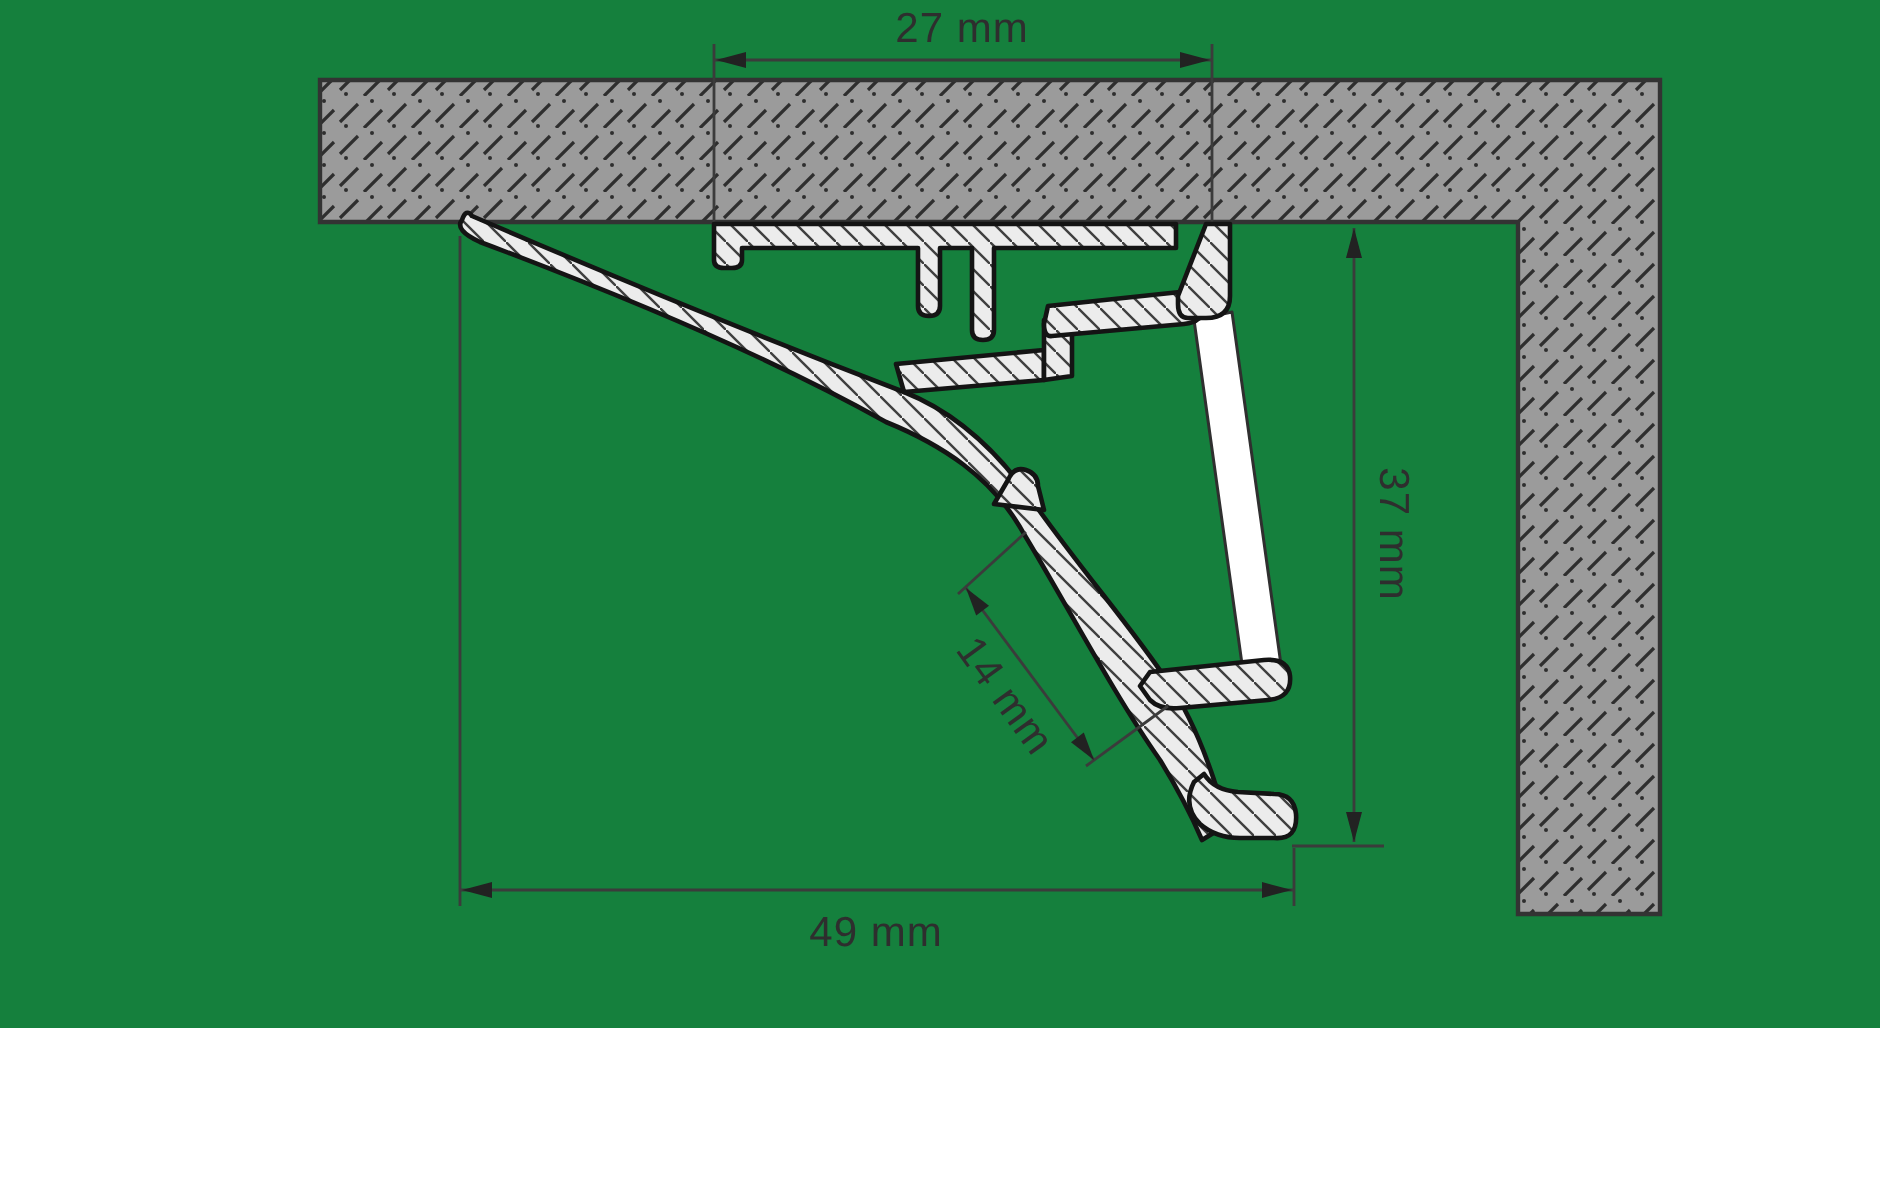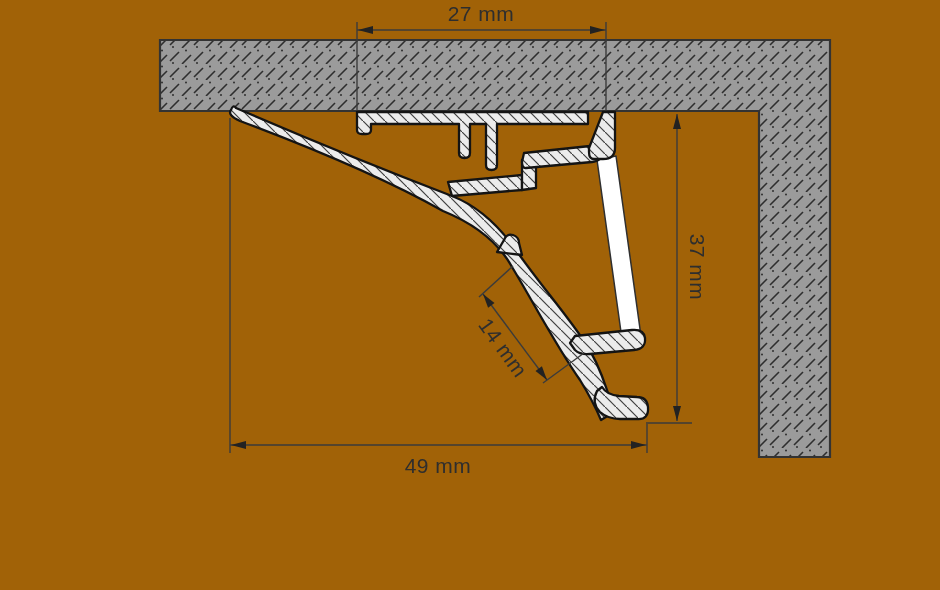--- a/index.html
+++ b/index.html
@@ -1,16 +1,16 @@
 <!DOCTYPE html>
 <html><head>
 <meta charset="utf-8">
 <style>
   html,body{margin:0;padding:0;background:#ffffff;}
-  .stage{width:940px;height:590px;position:relative;background:#a16207;overflow:hidden;
+  .stage{width:940px;height:514px;position:relative;background:#15803d;overflow:hidden;
          font-family:"Liberation Sans", sans-serif;}
   svg{display:block;}
   .dim-text{font-family:"Liberation Sans", sans-serif;font-size:21px;fill:#2e2e2e;letter-spacing:.5px;}
 </style>
 </head>
 <body>
 
 <div class="stage">
 <svg width="940" height="590" viewBox="0 0 940 590">
   <defs>

